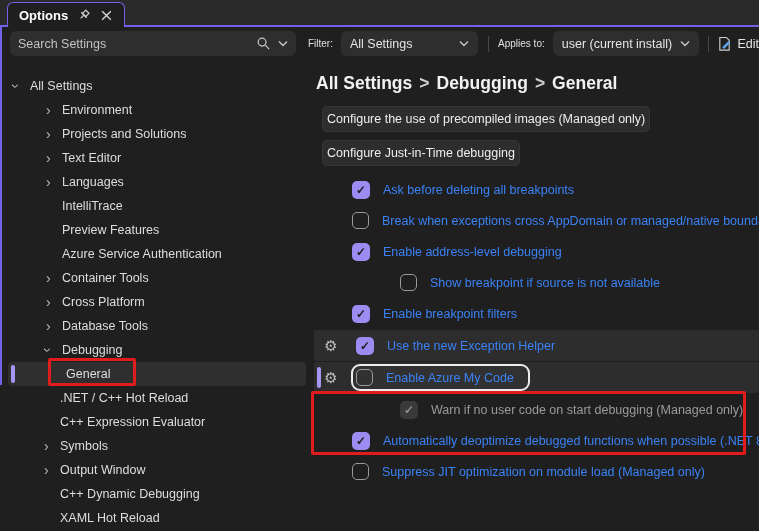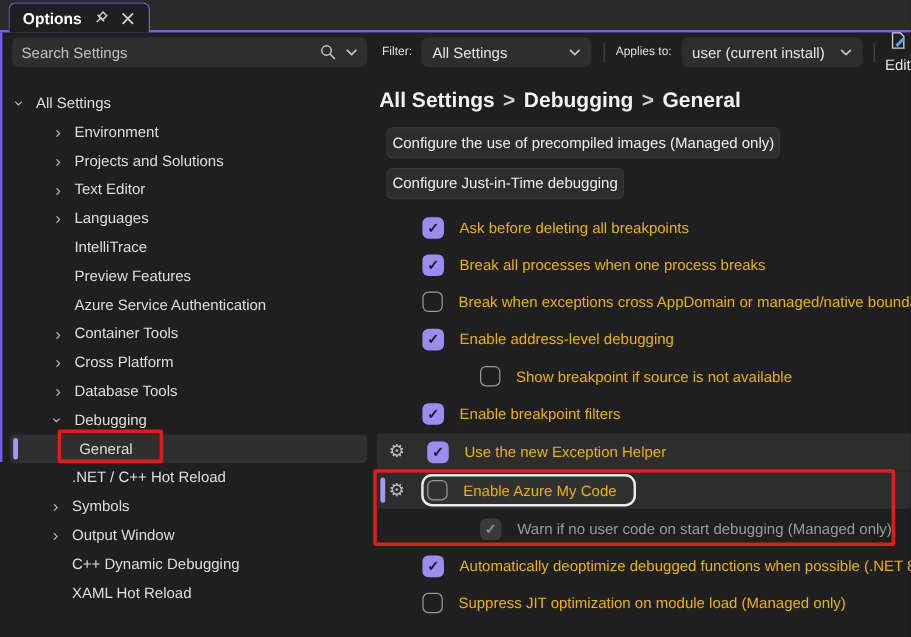--- a/index.html
+++ b/index.html
@@ -37,21 +37,21 @@
     background:var(--box);border-radius:6px;padding:0 8px;}
   .search-box input{flex:1;background:transparent;border:none;outline:none;
     color:#d8d8d8;font-size:12.5px;font-family:"Liberation Sans",sans-serif;}
   .search-box input::placeholder{color:#c2c2c2;}
   .tb-label{font-size:10px;color:#e0e0e0;white-space:nowrap;}
   .dropdown{display:flex;align-items:center;justify-content:space-between;
     height:25px;background:var(--box);border-radius:6px;padding:0 9px;gap:8px;}
   .dd-value{font-size:12.5px;color:#e4e4e4;white-space:nowrap;}
   .vsep{width:1px;height:16px;background:#474747;}
   .edit-btn{display:flex;align-items:center;gap:5px;white-space:nowrap;
-    font-size:12.5px;color:#e4e4e4;flex-direction:column;}
+    font-size:12.5px;color:#e4e4e4;}
 
   
   .content{display:flex;height:471px;}
   .sidebar{width:308px;flex:none;padding-top:14px;}
   .main{flex:1;position:relative;min-width:0;}
 
   
   .side-row{position:relative;display:flex;align-items:center;height:24px;
     font-size:12.5px;color:#dedede;white-space:nowrap;}
   .side-row.lvl0{padding-left:12px;}
@@ -84,21 +84,21 @@
   .focus-wrap{display:inline-flex;align-items:center;}
   .focus-wrap.focused{border:2px solid #ececec;border-radius:9px;
     padding:3px 14px 3px 3px;margin-left:-5px;background:rgba(255,255,255,0.02);}
   .cb{width:18px;height:18px;border-radius:5px;flex:none;display:flex;
     align-items:center;justify-content:center;font-size:12px;font-weight:bold;}
   .cb.checked{background:var(--cb-purple);color:#1d1d1d;}
   .cb.checked::after{content:"✓";}
   .cb.unchecked{width:17px;height:17px;border:1.5px solid #9b9b9b;background:transparent;}
   .cb.disabled{background:#3a3a3a;color:#8d8d8d;}
   .cb.disabled::after{content:"✓";}
-  .set-label{margin-left:13px;font-size:12.5px;color:#eab308;}
+  .set-label{margin-left:13px;font-size:12.5px;color:#3b82f6;}
   .set-row.dim .set-label{color:var(--dim);}
 
   
   .red-box{position:absolute;border:3px solid var(--red);border-radius:2px;
     z-index:10;pointer-events:none;}
   #red-sidebar{left:48px;top:358px;width:88px;height:28px;}
   #red-main{left:311px;top:391px;width:435px;height:64px;}
 
   svg{display:block;}
 </style>
@@ -244,20 +244,25 @@
     <span class="chev chev-none"></span>
     <span class="side-label">General</span>
   </div>
           <div class="side-row lvl2">
 
     <span class="chev chev-none"></span>
     <span class="side-label">.NET / C++ Hot Reload</span>
   </div>
           <div class="side-row lvl2">
 
+    <span class="chev chev-none"></span>
+    <span class="side-label">C++ Expression Evaluator</span>
+  </div>
+          <div class="side-row lvl2">
+
     <span class="chev chev-right"></span>
     <span class="side-label">Symbols</span>
   </div>
           <div class="side-row lvl2">
 
     <span class="chev chev-right"></span>
     <span class="side-label">Output Window</span>
   </div>
           <div class="side-row lvl2">
 
@@ -285,27 +290,20 @@
             <div class="set-row">
 
     <span class="focus-wrap">
       <span class="cb checked"></span>
       <span class="set-label">Ask before deleting all breakpoints</span>
     </span>
   </div>
             <div class="set-row">
 
     <span class="focus-wrap">
-      <span class="cb checked"></span>
-      <span class="set-label">Break all processes when one process breaks</span>
-    </span>
-  </div>
-            <div class="set-row">
-
-    <span class="focus-wrap">
       <span class="cb unchecked"></span>
       <span class="set-label">Break when exceptions cross AppDomain or managed/native boundaries</span>
     </span>
   </div>
             <div class="set-row">
 
     <span class="focus-wrap">
       <span class="cb checked"></span>
       <span class="set-label">Enable address-level debugging</span>
     </span>

